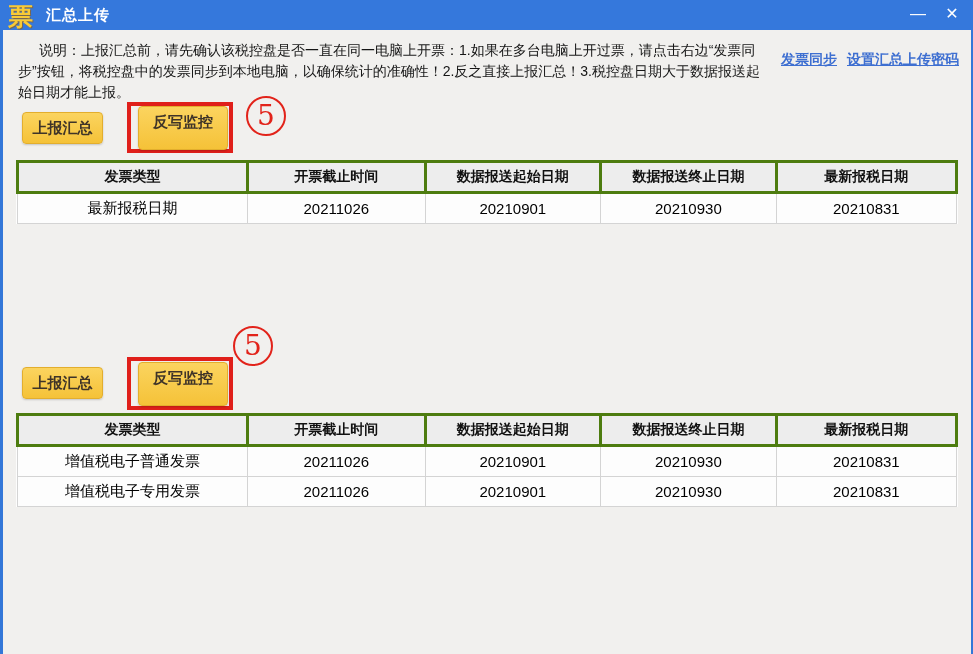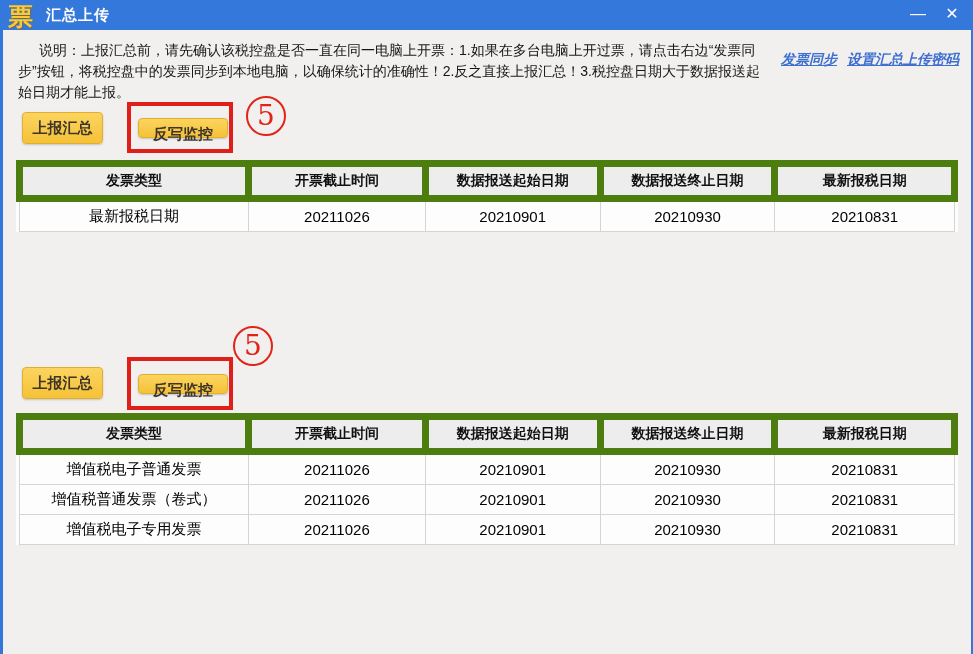--- a/index.html
+++ b/index.html
@@ -33,48 +33,48 @@
   .note{
     position:absolute;left:18px;top:40px;width:754px;
     font-size:14px;line-height:21px;color:#151515;font-weight:400;
     text-indent:1.5em;
   }
   .links{
     position:absolute;top:51px;right:14px;display:flex;gap:10px;white-space:nowrap;
   }
   .link{
     color:#3e6fd1;font-size:14px;font-weight:600;
-    text-decoration:underline;cursor:pointer;font-style:italic;
+    text-decoration:underline;cursor:pointer;
   }
   .btn{
     position:absolute;width:81px;height:32px;line-height:30px;text-align:center;
     background:linear-gradient(#fbd45f,#f5c238);
     border:1px solid #e3ae2d;border-radius:4px;box-sizing:border-box;
     font-size:15px;font-weight:bold;color:#3f3428;cursor:pointer;
     box-shadow:0 1px 2px rgba(0,0,0,.18);
   }
   .red-box{
     position:absolute;width:106px;box-sizing:border-box;
     border:4px solid #e01f1a;display:flex;align-items:center;justify-content:center;
     z-index:3;background:transparent;
   }
-  .red-box .btn{position:static;width:90px;height:20px;margin-left:6px;}
+  .red-box .btn{position:static;width:90px;height:44px;margin-left:6px;}
   .circle-num{
     position:absolute;width:40px;height:40px;border-radius:50%;
     border:2px solid #e2231a;color:#e2231a;box-sizing:border-box;
     display:flex;align-items:center;justify-content:center;
     font-family:"DejaVu Serif","Liberation Serif",serif;
     font-size:28px;line-height:1;z-index:4;
   }
   table.data-table{
     position:absolute;left:16px;width:942px;border-collapse:collapse;
     table-layout:fixed;background:#fdfdfd;
   }
   .data-table th{
-    background:#ededed;border:7px solid #4d7c0f;height:28px;
+    background:#ededed;border:3px solid #4d7c0f;height:28px;
     font-size:14px;font-weight:bold;color:#111;text-align:center;padding:0;
   }
   .data-table td{
     border:1px solid #d4d4d4;height:29px;font-size:15px;color:#000;
     text-align:center;padding:0;background:#fdfdfd;
   }
   .t1{top:160px;} .t2{top:413px;}
 </style>
 </head>
 <body>
@@ -156,27 +156,20 @@
     </thead>
     <tbody>
       <tr>
         <td>增值税电子普通发票</td>
         <td>20211026</td>
         <td>20210901</td>
         <td>20210930</td>
         <td>20210831</td>
       </tr>
       <tr>
-        <td>增值税普通发票（卷式）</td>
-        <td>20211026</td>
-        <td>20210901</td>
-        <td>20210930</td>
-        <td>20210831</td>
-      </tr>
-      <tr>
         <td>增值税电子专用发票</td>
         <td>20211026</td>
         <td>20210901</td>
         <td>20210930</td>
         <td>20210831</td>
       </tr>
     </tbody>
   </table>
 </div>
 

